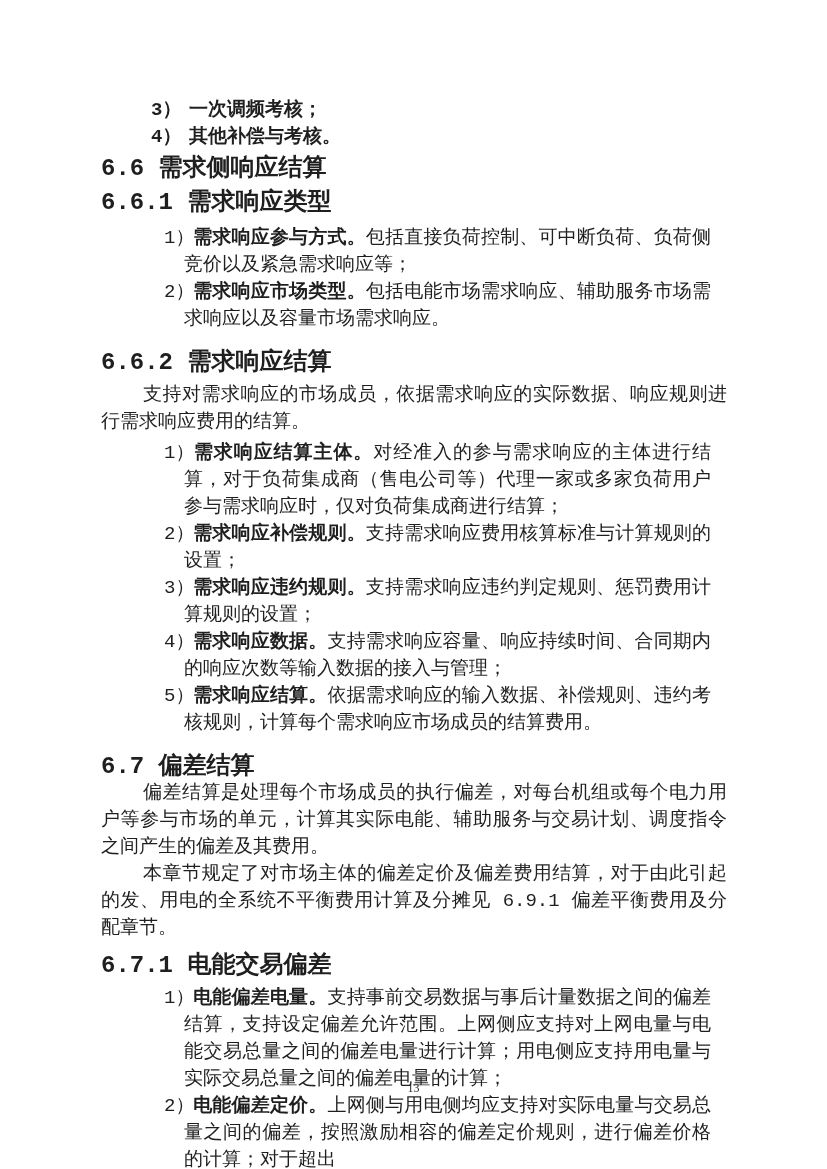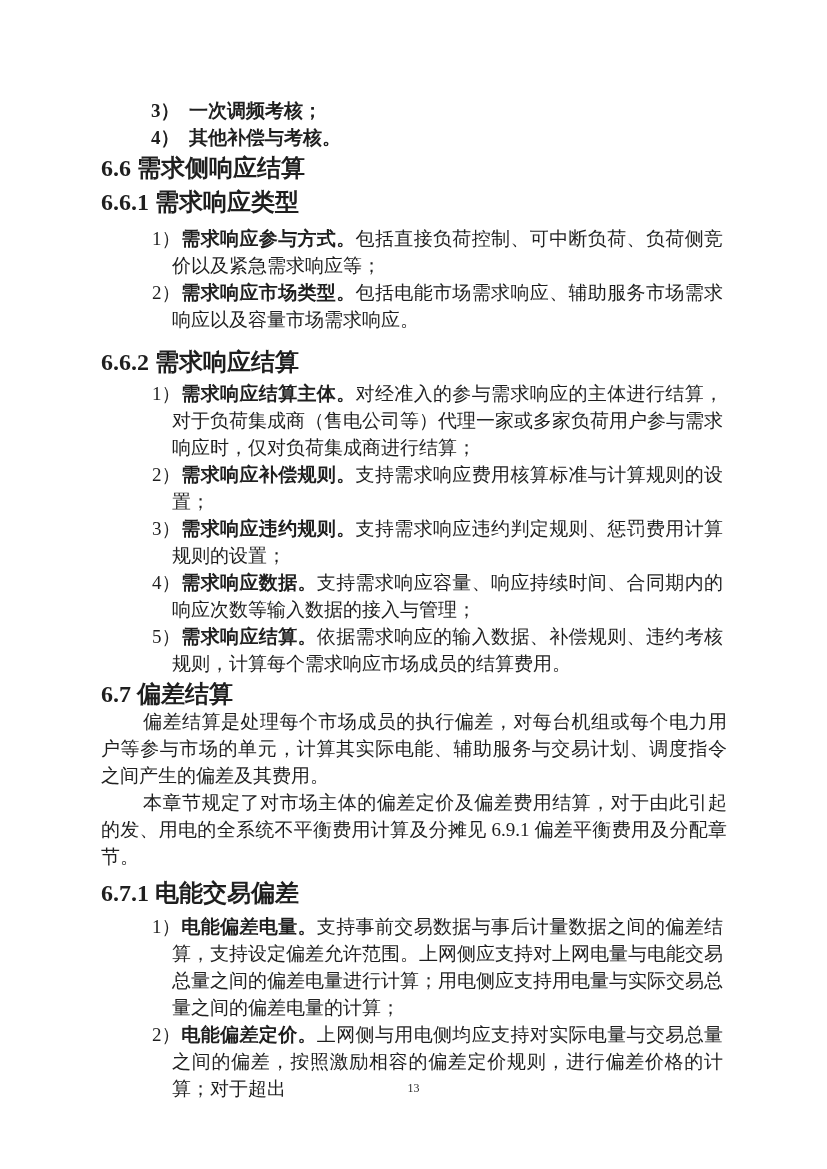--- a/index.html
+++ b/index.html
@@ -14,35 +14,36 @@
   .page {
     position: absolute;
     top: 0; left: 0;
     width: 827px;
     height: 1169px;
     box-sizing: border-box;
     padding: 97px 100px 0 101px;
     background: #ffffff;
     font-size: 19px;
     line-height: 27px;
+    font-family: Liberation Mono, monospace;
   }
   .bold { font-weight: bold; }
   .h { font-weight: bold; font-size: 24px; line-height: 27px; }
   .h-66   { margin: 4px 0 0 0; }
   .h-661  { margin: 7px 0 0 0; }
   .h-662  { margin: 16px 0 0 0; }
   .h-67   { margin: 0; }
   .h-671  { margin: 10px 0 0 0; }
   .para {
     text-align: justify;
     text-indent: 42px;
     margin: 0;
   }
   .p-662 { margin-top: 6px; }
-  .list { margin: 4px; }
+  .list { margin: 16px; }
   .list-661 { margin-top: 9px; }
   .list-662 { margin-top: 4px; }
   .list-671 { margin-top: 6px; }
   
   .li-top {
     margin-left: 50px;
     font-weight: bold;
     text-align: justify;
   }
   .num-top { display: inline-block; width: 38px; }
@@ -84,20 +85,21 @@
     <div class="li">
       <span class="num">1）</span><span class="bold">需求响应参与方式。</span><span>包括直接负荷控制、可中断负荷、负荷侧竞价以及紧急需求响应等；</span>
     </div>
     <div class="li">
       <span class="num">2）</span><span class="bold">需求响应市场类型。</span><span>包括电能市场需求响应、辅助服务市场需求响应以及容量市场需求响应。</span>
     </div>
   </div>
 
   <div class="h h-662">6.6.2 需求响应结算</div>
 
+  <p class="para p-662">支持对需求响应的市场成员，依据需求响应的实际数据、响应规则进行需求响应费用的结算。</p>
 
   <div class="list list-662">
     <div class="li">
       <span class="num">1）</span><span class="bold">需求响应结算主体。</span><span>对经准入的参与需求响应的主体进行结算，对于负荷集成商（售电公司等）代理一家或多家负荷用户参与需求响应时，仅对负荷集成商进行结算；</span>
     </div>
     <div class="li">
       <span class="num">2）</span><span class="bold">需求响应补偿规则。</span><span>支持需求响应费用核算标准与计算规则的设置；</span>
     </div>
     <div class="li">
       <span class="num">3）</span><span class="bold">需求响应违约规则。</span><span>支持需求响应违约判定规则、惩罚费用计算规则的设置；</span>

